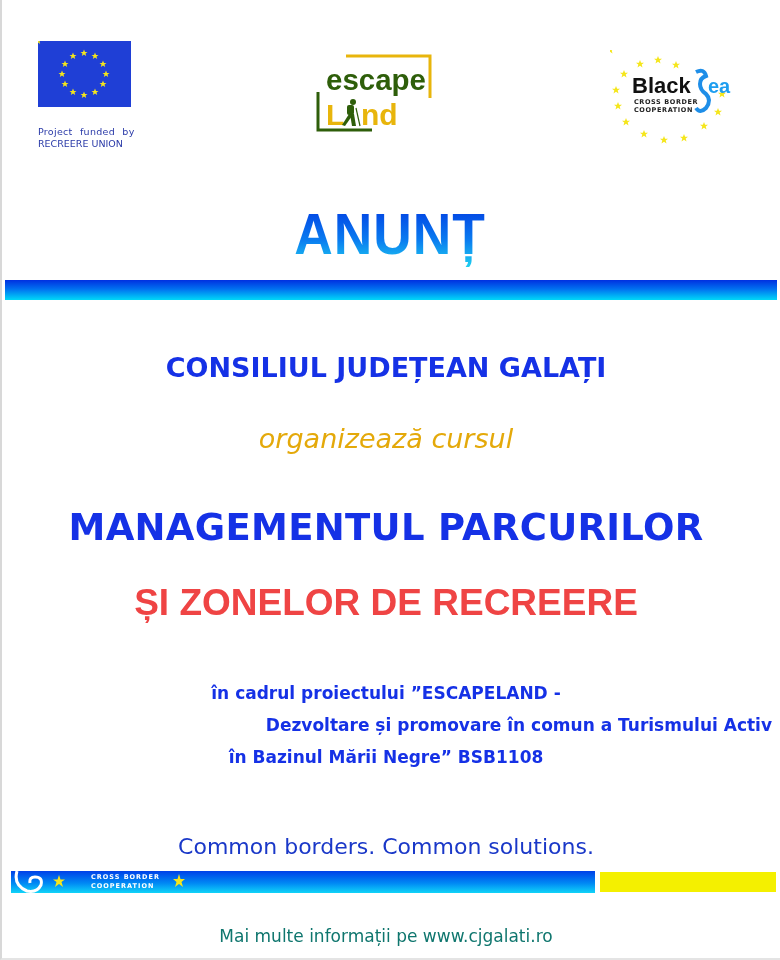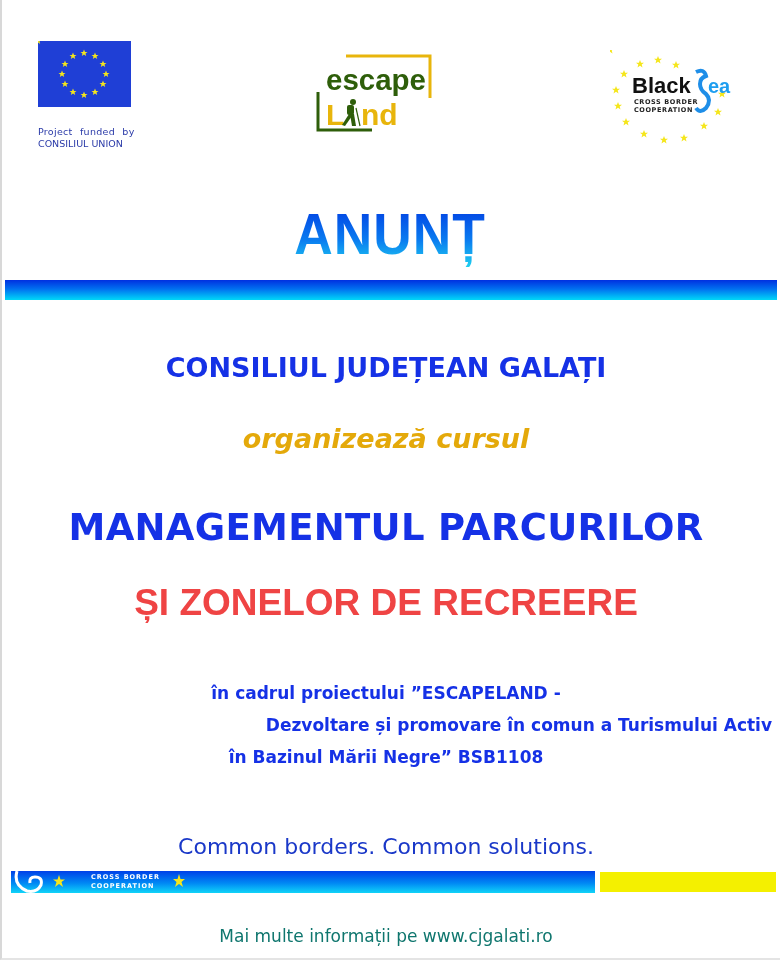--- a/index.html
+++ b/index.html
@@ -24,21 +24,21 @@
       position: absolute; left: 0; right: 0; top: 200px; text-align: center;
       font-family: "Liberation Sans", sans-serif; font-weight: bold; font-size: 58px; letter-spacing: 1px;
       background: linear-gradient(180deg, #0033e0 0%, #0a7cf0 60%, #20d0f0 100%);
       -webkit-background-clip: text; background-clip: text; color: transparent;
       transform: scaleX(0.92);
     }
     .bar-top { position: absolute; left: 5px; top: 280px; width: 772px; height: 20px;
       background: linear-gradient(180deg, #0030e0 0%, #0070f0 45%, #00d8f8 100%); }
     .center-line { position: absolute; left: 0; right: 8px; text-align: center; white-space: nowrap; }
     .council { top: 352px; font-family: "DejaVu Sans", sans-serif; font-weight: bold; font-size: 27px; color: #1531e6; }
-    .organizes { top: 423px; font-family: "DejaVu Sans", sans-serif; font-weight: bold; font-style: italic; font-size: 27px; color: #e4a90a; text-align: center; }
+    .organizes { top: 423px; font-family: "DejaVu Sans", sans-serif; font-weight: normal; font-style: italic; font-size: 27px; color: #e4a90a; text-align: center; }
     .course1 { top: 506px; font-family: "DejaVu Sans", sans-serif; font-weight: bold; font-size: 37px; color: #1531e6; letter-spacing: 0.3px; }
     .course2 { top: 582px; font-family: Liberation Sans, sans-serif; font-weight: bold; font-size: 37px; color: #ef4444; }
     .proj { font-family: "DejaVu Sans", sans-serif; font-weight: bold; font-size: 17px; color: #1531e6; }
     .proj1 { top: 683px; } .proj2 { top: 715px; text-align: right; } .proj3 { top: 747px; }
     .slogan { top: 834px; font-family: "DejaVu Sans", sans-serif; font-size: 22px; color: #1a38c8; }
     .bar-bottom { position: absolute; left: 11px; top: 871px; width: 584px; height: 22px;
       background: linear-gradient(180deg, #0040e8 0%, #0088f4 55%, #10d4f8 100%); }
     .bar-bottom svg { position: absolute; left: 0; top: 0; }
     .cbc { position: absolute; left: 80px; top: 2px; color: #ffffff; font-family: "DejaVu Sans", sans-serif; font-weight: bold; font-size: 6.5px; line-height: 9px; letter-spacing: 1px; }
     .bar-yellow { position: absolute; left: 600px; top: 872px; width: 176px; height: 20px; background: #f4f000; }
@@ -65,21 +65,21 @@
         <use href="#st" x="46" y="54"></use>
         <use href="#st" x="35" y="51"></use>
         <use href="#st" x="27" y="43"></use>
         <use href="#st" x="24" y="33"></use>
         <use href="#st" x="27" y="23"></use>
         <use href="#st" x="35" y="15"></use>
       </g>
     </svg>
   </div>
   <div class="eu-cap1">Project funded by</div>
-  <div class="eu-cap2">CONSILIUL UNION</div>
+  <div class="eu-cap2">RECREERE UNION</div>
 </div>
 
 <div class="esc">
   <svg width="125" height="90" viewBox="0 0 125 90">
     <polyline points="34,6 118,6 118,48" fill="none" stroke="#e8b50c" stroke-width="3"></polyline>
     <polyline points="6,42 6,80 60,80" fill="none" stroke="#2e5e0a" stroke-width="3"></polyline>
     <text x="14" y="40" font-family="Liberation Sans, sans-serif" font-weight="bold" font-size="30" fill="#2e5e0a" textLength="100" lengthAdjust="spacingAndGlyphs">escape</text>
     <text x="14" y="75" font-family="Liberation Sans, sans-serif" font-weight="bold" font-size="30" fill="#e8b50c">L</text>
     <g fill="#2e5e0a">
       <circle cx="41" cy="52" r="3"></circle>

